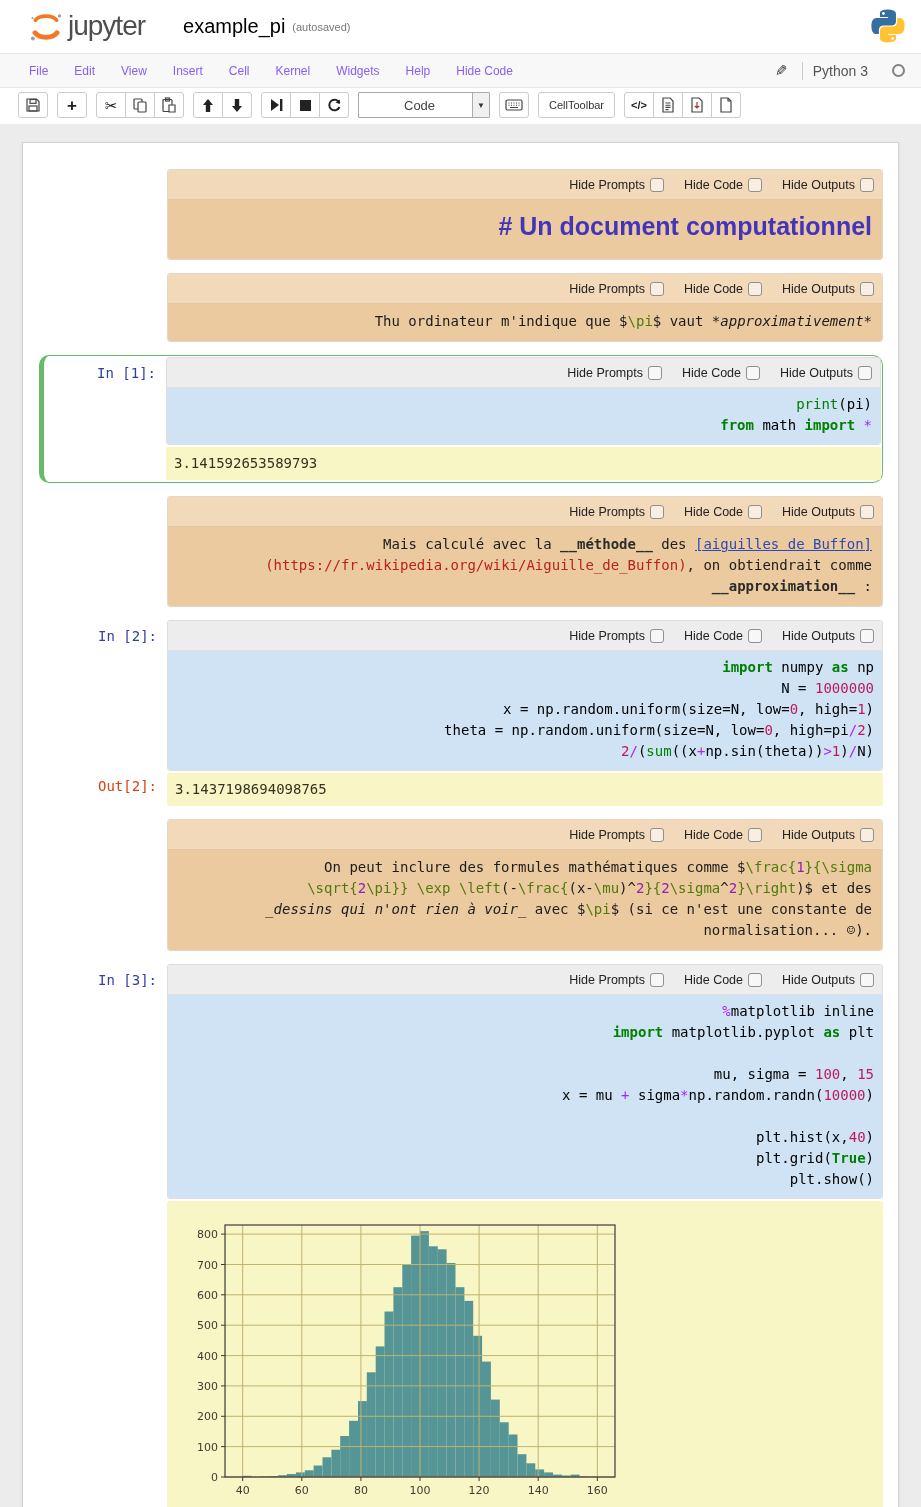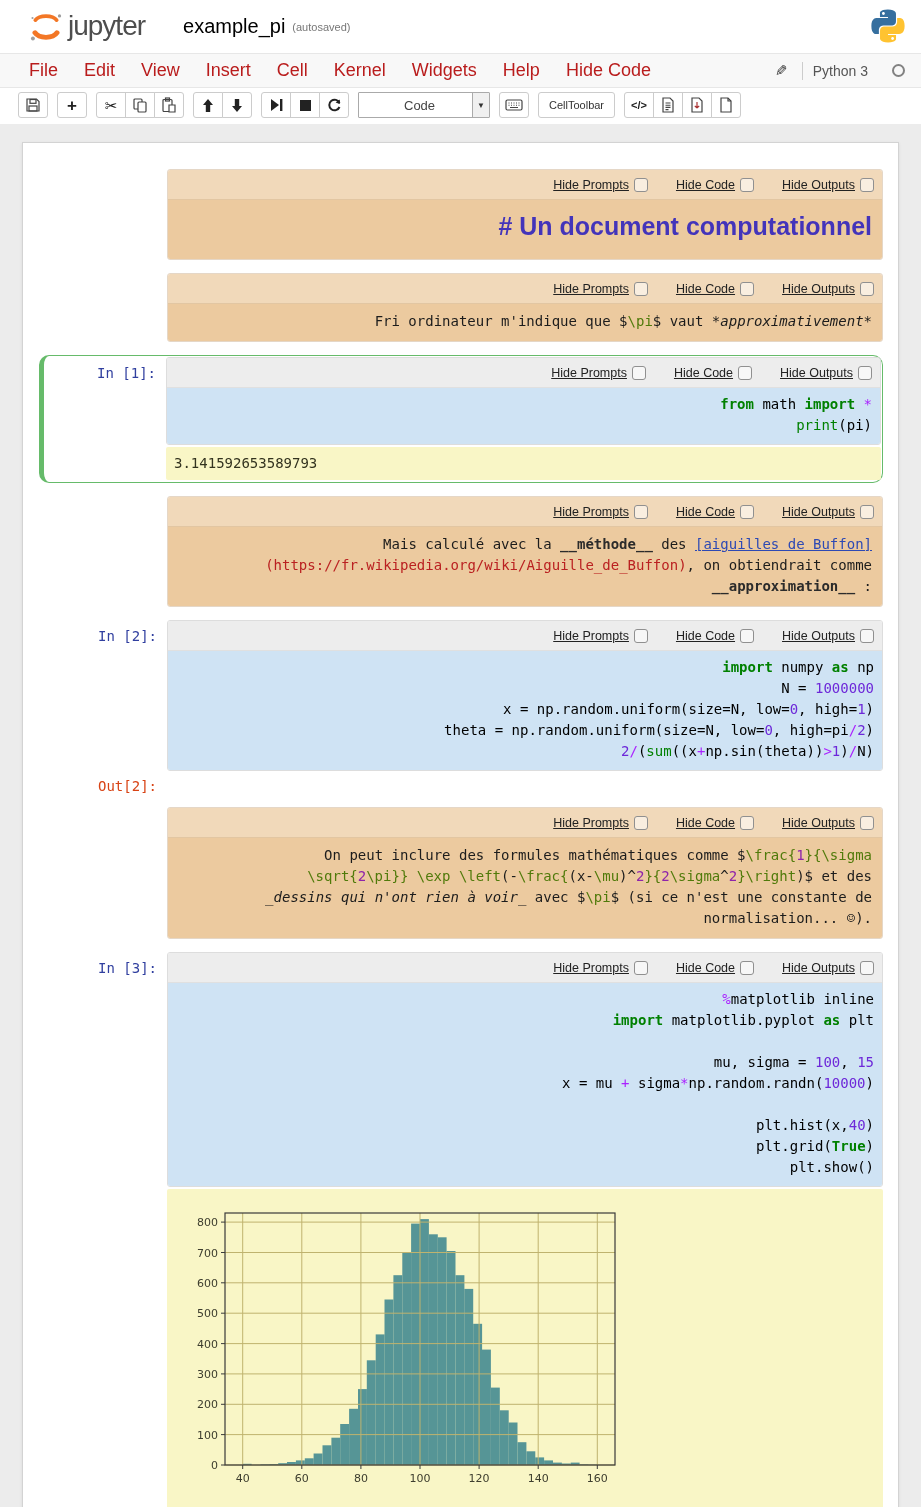--- a/index.html
+++ b/index.html
@@ -10,21 +10,21 @@
   .app-header { background:#fff; height:54px; display:flex; align-items:center; padding-left:28px; position:relative; border-bottom:1px solid #e7e7e7; }
   .logo { display:flex; align-items:center; cursor:pointer; }
   .logo svg { display:block; }
   .wordmark { font-size:28px; color:#4e4e4e; font-weight:500; letter-spacing:-1px; margin-left:4px; line-height:1; padding-bottom:2px;}
   .nb-title { margin-left:38px; font-size:20px; color:#000; }
   .autosaved { font-size:11px; color:#777; margin-left:7px; }
   .py-logo { position:absolute; right:14px; top:7px; }
 
   
   .menubar { height:34px; background:#f8f8f8; border-bottom:1px solid #e7e7e7; display:flex; align-items:center; padding:0 16px; }
-  .menu-item { font-size:18px; color:#b91c1c; padding:8px 13px; cursor:pointer; }
+  .menu-item { font-size:12px; color:#8b5cf6; padding:8px 13px; cursor:pointer; }
   .menubar-right { margin-left:auto; display:flex; align-items:center; }
   .pencil { font-size:15px; color:#333; transform:scaleX(-1); margin-right:14px; }
   .kernel-divider { width:1px; height:18px; background:#ccc; margin-right:10px; }
   .kernel-name { font-size:14px; color:#555; margin-right:24px; }
   .kernel-circle { width:13px; height:13px; border:2px solid #828282; border-radius:50%; }
 
   
   .toolbar { background:#fff; padding:4px 0 6px 18px; display:flex; align-items:center; }
   .btn-group { display:flex; margin-right:9px; }
   .tbtn { height:26px; min-width:30px; background:#fff; border:1px solid #ccc; display:inline-flex; align-items:center; justify-content:center; cursor:pointer; padding:0 5px; color:#222; font-size:13px; }
@@ -48,33 +48,33 @@
   .prompt { grid-column:1; font-family:"DejaVu Sans Mono", monospace; font-size:14px; text-align:right; padding:8px 10px 0 0; white-space:pre; }
   .in-prompt { color:var(--in-prompt); }
   .out-prompt { color:var(--out-prompt); padding-top:7px; }
   .inner { grid-column:2; border-radius:3px; overflow:hidden; }
   .md-inner { border:1px solid rgba(160,110,55,0.28); }
   .code-inner { border:1px solid #ddd; }
 
   .celltoolbar { height:30px; display:flex; align-items:center; justify-content:flex-end; padding-right:8px; font-size:12.5px; color:#222; }
   .ct-md { background:var(--md-tb-bg); border-bottom:1px solid rgba(160,110,55,0.18); }
   .ct-code { background:var(--code-tb-bg); border-bottom:1px solid #e0e0e0; }
-  .ct-label { margin-left:28px; margin-right:5px;text-decoration:underline; }
+  .ct-label { margin-left:20px; margin-right:5px; }
   .cb { width:14px; height:14px; border:1px solid #909090; border-radius:3px; background:rgba(255,255,255,0.55); cursor:pointer; }
 
   .md-area { background:var(--md-bg); padding:7px 10px 9px 10px; font-family:"DejaVu Sans Mono", monospace; font-size:14px; line-height:21px; color:#1c1c1c; white-space:pre; }
   .input-area { background:var(--code-bg); padding:6px 8px 8px 8px; font-family:"DejaVu Sans Mono", monospace; font-size:14px; line-height:21px; color:#000; white-space:pre; }
   .line { min-height:21px;text-align:right; }
 
   .output-area { grid-column:2; background:var(--out-bg); margin-top:2px; padding:6px 8px; font-family:"DejaVu Sans Mono", monospace; font-size:14px; line-height:21px; color:#33331f; border-radius:2px; }
   .output-area.chart { padding:14px 0 8px 12px; }
 
   
   .c-kw { color:#008000; font-weight:bold; }
-  .c-num { color:#6d28d9; }
+  .c-num { color:#be185d; }
   .c-op { color:#AA22FF; }
   .c-bi { color:#008000; }
   .c-mg { color:#AA22FF; }
   
   .m-lx { color:#507a0a; }
   .m-mn { color:#8e24aa; }
   .m-em { font-style:italic; }
   .m-st { font-weight:bold; color:#2b2b2b; }
   .m-lk { color:#2d49b4; text-decoration:underline; }
   .m-ur { color:#BA2121; }
@@ -279,35 +279,35 @@
         <div class="prompt in-prompt"></div>
         <div class="inner md-inner">
           <div class="celltoolbar ct-md">
             <span class="ct-label">Hide Prompts</span>
             <span class="cb"></span>
             <span class="ct-label">Hide Code</span>
             <span class="cb"></span>
             <span class="ct-label">Hide Outputs</span>
             <span class="cb"></span>
           </div>
-          <div class="md-area"><div class="line"><span>Fri ordinateur m'indique que $</span><span class="m-lx">\pi</span><span>$ vaut </span><span class="m-em">*approximativement*</span></div></div>
+          <div class="md-area"><div class="line"><span>Thu ordinateur m'indique que $</span><span class="m-lx">\pi</span><span>$ vaut </span><span class="m-em">*approximativement*</span></div></div>
         </div>
       </div>
       <div class="cell selected">
         <div class="prompt in-prompt">In [1]:</div>
         <div class="inner code-inner">
           <div class="celltoolbar ct-code">
             <span class="ct-label">Hide Prompts</span>
             <span class="cb"></span>
             <span class="ct-label">Hide Code</span>
             <span class="cb"></span>
             <span class="ct-label">Hide Outputs</span>
             <span class="cb"></span>
           </div>
-          <div class="input-area"><div class="line"><span class="c-kw">from</span><span> math </span><span class="c-kw">import</span><span> </span><span class="c-op">*</span></div><div class="line"><span class="c-bi">print</span><span>(pi)</span></div></div>
+          <div class="input-area"><div class="line"><span class="c-bi">print</span><span>(pi)</span></div><div class="line"><span class="c-kw">from</span><span> math </span><span class="c-kw">import</span><span> </span><span class="c-op">*</span></div></div>
         </div>
         <div class="prompt out-prompt"></div>
         <div class="output-area">3.141592653589793</div>
       </div>
       <div class="cell">
         <div class="prompt in-prompt"></div>
         <div class="inner md-inner">
           <div class="celltoolbar ct-md">
             <span class="ct-label">Hide Prompts</span>
             <span class="cb"></span>
@@ -326,20 +326,21 @@
             <span class="ct-label">Hide Prompts</span>
             <span class="cb"></span>
             <span class="ct-label">Hide Code</span>
             <span class="cb"></span>
             <span class="ct-label">Hide Outputs</span>
             <span class="cb"></span>
           </div>
           <div class="input-area"><div class="line"><span class="c-kw">import</span><span> numpy </span><span class="c-kw">as</span><span> np</span></div><div class="line"><span>N = </span><span class="c-num">1000000</span></div><div class="line"><span>x = np.random.uniform(size=N, low=</span><span class="c-num">0</span><span>, high=</span><span class="c-num">1</span><span>)</span></div><div class="line"><span>theta = np.random.uniform(size=N, low=</span><span class="c-num">0</span><span>, high=pi</span><span class="c-op">/</span><span class="c-num">2</span><span>)</span></div><div class="line"><span class="c-num">2</span><span class="c-op">/</span><span>(</span><span class="c-bi">sum</span><span>((x</span><span class="c-op">+</span><span>np.sin(theta))</span><span class="c-op">&gt;</span><span class="c-num">1</span><span>)</span><span class="c-op">/</span><span>N)</span></div></div>
         </div>
         <div class="prompt out-prompt">Out[2]:</div>
+        <div class="output-area">3.1437198694098765</div>
       </div>
       <div class="cell">
         <div class="prompt in-prompt"></div>
         <div class="inner md-inner">
           <div class="celltoolbar ct-md">
             <span class="ct-label">Hide Prompts</span>
             <span class="cb"></span>
             <span class="ct-label">Hide Code</span>
             <span class="cb"></span>
             <span class="ct-label">Hide Outputs</span>

